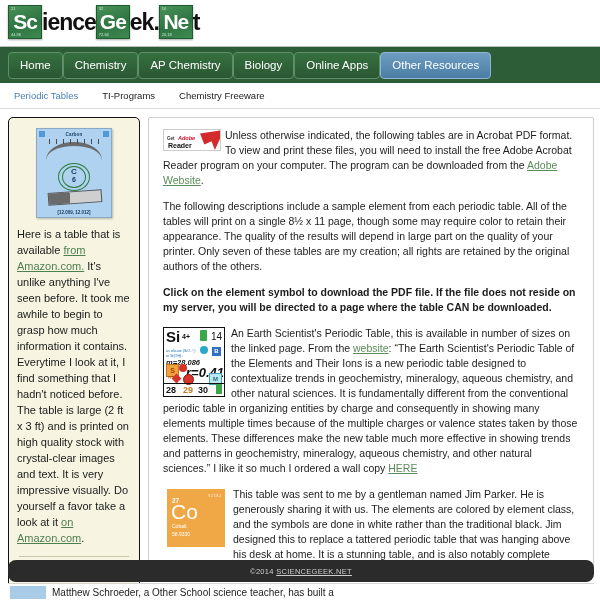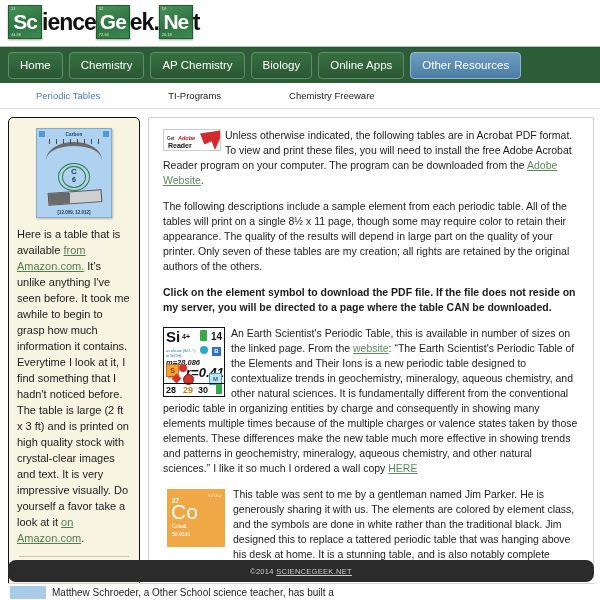--- a/index.html
+++ b/index.html
@@ -90,45 +90,43 @@
     align-items: center;
     padding-left: 8px;
     box-sizing: border-box;
   }
   .navbtn {
     display: inline-flex;
     align-items: center;
     justify-content: center;
     height: 25px;
     padding: 0 11px;
-    margin-right: 6px;
     font-size: 11.5px;
     color: #ffffff;
     border: 1px solid #5f8f68;
     border-radius: 4px;
     background: linear-gradient(#36703f, #2a5733);
     cursor: pointer;
     white-space: nowrap;
   }
   .navbtn.active {
     background: linear-gradient(#6f9dc0, #4a7da4);
     border-color: #8fb6d4;
     color: #ffffff;
   }
 
   
   .subnav {
     background: #ffffff;
     height: 26px;
     display: flex;
     align-items: center;
-    padding-left: 24px;
+    padding-left: 2px;
     border-bottom: 1px solid #dcdcdc;
     box-sizing: border-box;
-    gap: 44px;
   }
   .subtab {
     font-size: 9.5px;
     color: #222222;
     padding: 0 12px;
     height: 26px;
     line-height: 26px;
     cursor: pointer;
     white-space: nowrap;
   }
@@ -368,21 +366,21 @@
     width: 60px; height: 68px;
     border: 1.5px solid #111111;
     background: #ffffff;
     margin: 1px 6px 2px 0;
     position: relative;
     overflow: hidden;
     font-family: "Liberation Sans", sans-serif;
   }
   .si-tile .si-sym { position:absolute; top:1px; left:2px; font-size:15px; font-weight:bold; color:#111; line-height:15px;}
   .si-tile .si-chg { position:absolute; top:1px; left:18px; font-size:7px; font-weight:bold; color:#111;}
-  .si-tile .si-z { position:absolute; top:1px; right:2px; font-size:10px; font-weight:bold; color:#111;}
+  .si-tile .si-z { position:absolute; top:1px; right:2px; font-size:10px; font-weight:normal; color:#111;}
   .si-tile .si-green1 { position:absolute; top:2px; right:17px; width:7px; height:11px; background:#3aa84a; border-radius:1px;}
   .si-tile .si-l1 { position:absolute; top:16px; left:2px; font-size:3.6px; color:#1a6fb5;}
   .si-tile .si-l2 { position:absolute; top:21px; left:2px; font-size:3.6px; color:#1a6fb5;}
   .si-tile .si-cy { position:absolute; top:18px; right:16px; width:8px; height:8px; border-radius:50%; background:#2aa7c9;}
   .si-tile .si-bl { position:absolute; top:19px; right:3px; width:9px; height:9px; background:#2f6fc4; color:#fff; font-size:6px; text-align:center; line-height:9px; font-weight:bold;}
   .si-tile .si-m { position:absolute; top:27px; left:2px; font-size:7.5px; font-weight:bold; color:#111; font-style:italic;}
   .si-tile .si-or { position:absolute; top:36px; left:2px; width:11px; height:11px; background:#f0a23c; border:1px solid #b9761f; color:#b03a00; font-size:7px; text-align:center; line-height:11px; font-weight:bold;}
   .si-tile .si-r { position:absolute; top:37px; left:22px; font-size:13px; font-weight:bold; color:#111; font-style:italic;}
   .si-tile .si-dot1 { position:absolute; top:36px; left:15px; width:8px; height:8px; border-radius:50%; background:#d6332b;}
   .si-tile .si-dot2 { position:absolute; top:46px; left:19px; width:9px; height:9px; border-radius:50%; background:#d6332b; border:1.5px solid #8c1b16;}

